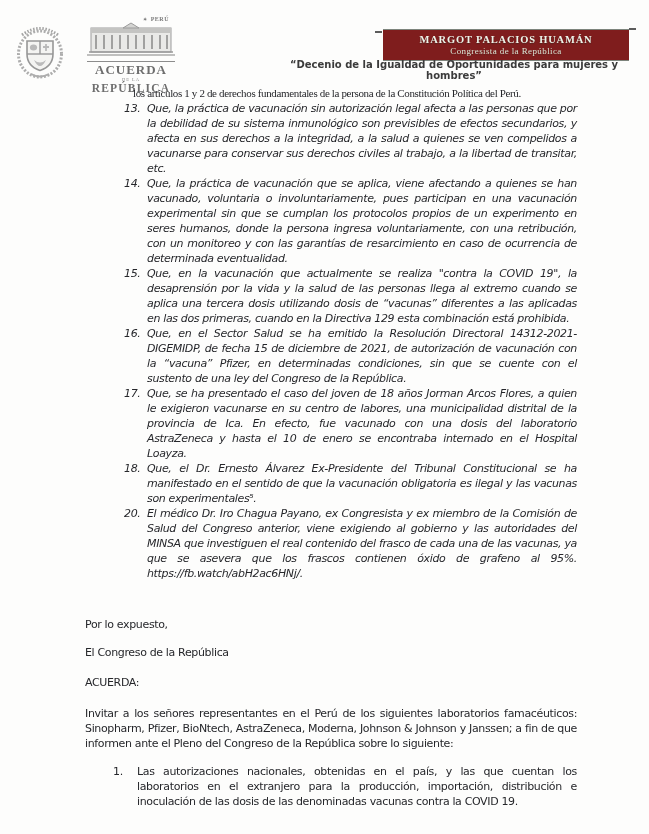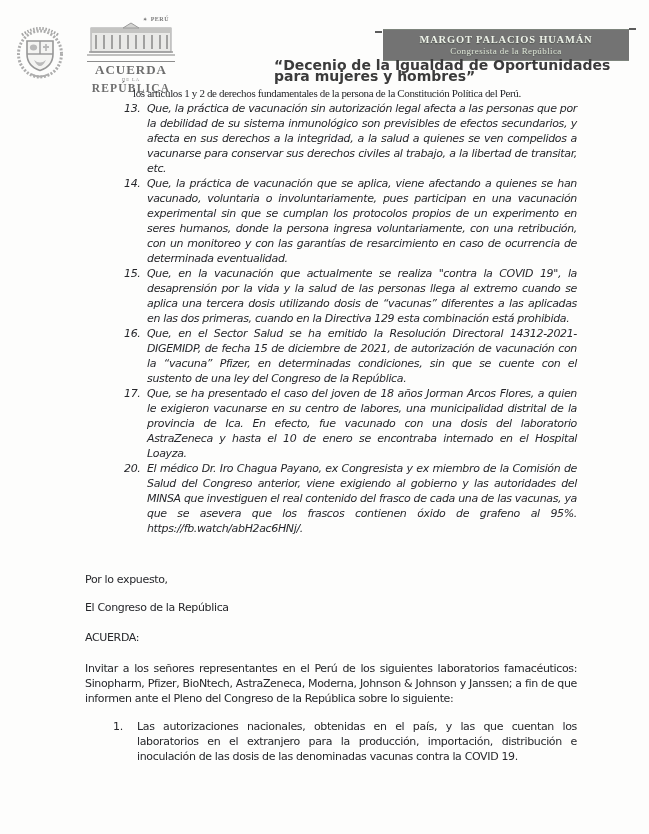--- a/index.html
+++ b/index.html
@@ -43,21 +43,21 @@
     font-family:"Liberation Serif","DejaVu Serif",serif;
     font-size:9px;color:#dde5d6;letter-spacing:.4px;line-height:11px;
     text-shadow:0 1px 1px rgba(35,45,35,.35);
   }
   .tick{position:absolute;background:#5c5c5c;height:2px;width:7px;}
   .tick.l{left:375px;top:31px;}
   .tick.r{left:629px;top:28px;}
 
   .mottos{
     position:absolute;right:15px;top:60px;width:360px;
-    text-align:left;font-size:14px;font-weight:bold;color:#3b3b3b;line-height:10.5px;
+    text-align:center;font-size:10px;font-weight:bold;color:#3b3b3b;line-height:10.5px;
   }
 
   
   .doc{
     position:absolute;left:85px;top:86px;width:492px;
     font-size:11px;line-height:15px;letter-spacing:-.35px;
     text-align:justify;
   }
   .cont{margin:0 0 0 48px;font-family:Liberation Serif, serif;}
   .oli{position:relative;margin-left:39px;padding-left:23px;font-style:italic;}
@@ -112,21 +112,21 @@
       <line x1="0" y1="33" x2="88" y2="33" stroke="#ababab" stroke-width="1.4"></line>
     </svg>
     <div class="rule"></div>
     <div class="congreso">ACUERDA</div>
     <div class="dela">DE LA</div>
     <div class="republica">REPÚBLICA</div>
   </div>
 
   <div class="tick l"></div>
   <div class="tick r"></div>
-  <div class="banner" style="background: #737373; align-items: center;">
+  <div class="banner" style="background: #7f1d1d; align-items: center;">
     <div class="bname">MARGOT PALACIOS HUAMÁN</div>
     <div class="btitle">Congresista de la República</div>
   </div>
 
   <div class="mottos">
     <div>“Decenio de la Igualdad de Oportunidades para mujeres y hombres”</div>
   </div>
 
   <div class="doc">
 
@@ -146,20 +146,24 @@
     </div>
     <div class="oli">
       <span class="num">16.</span>
       <span>Que, en el Sector Salud se ha emitido la Resolución Directoral 14312-2021-DIGEMIDP, de fecha 15 de diciembre de 2021, de autorización de vacunación con la “vacuna” Pfizer, en determinadas condiciones, sin que se cuente con el sustento de una ley del Congreso de la República.</span>
     </div>
     <div class="oli">
       <span class="num">17.</span>
       <span>Que, se ha presentado el caso del joven de 18 años Jorman Arcos Flores, a quien le exigieron vacunarse en su centro de labores, una municipalidad distrital de la provincia de Ica. En efecto, fue vacunado con una dosis del laboratorio AstraZeneca y hasta el 10 de enero se encontraba internado en el Hospital Loayza.</span>
     </div>
     <div class="oli">
+      <span class="num">18.</span>
+      <span>Que, el Dr. Ernesto Álvarez Ex-Presidente del Tribunal Constitucional se ha manifestado en el sentido de que la vacunación obligatoria es ilegal y las vacunas son experimentales⁵.</span>
+    </div>
+    <div class="oli">
       <span class="num">20.</span>
       <span>El médico Dr. Iro Chagua Payano, ex Congresista y ex miembro de la Comisión de Salud del Congreso anterior, viene exigiendo al gobierno y las autoridades del MINSA que investiguen el real contenido del frasco de cada una de las vacunas, ya que se asevera que los frascos contienen óxido de grafeno al 95%. https://fb.watch/abH2ac6HNj/.</span>
     </div>
 
     <p class="plain p-expuesto">Por lo expuesto,</p>
     <p class="plain">El Congreso de la República</p>
     <p class="plain p-acuerda">ACUERDA:</p>
     <p class="plain p-invitar">Invitar a los señores representantes en el Perú de los siguientes laboratorios famacéuticos: Sinopharm, Pfizer, BioNtech, AstraZeneca, Moderna, Johnson &amp; Johnson y Janssen; a fin de que informen ante el Pleno del Congreso de la República sobre lo siguiente:</p>
 
     <div class="sublist">

